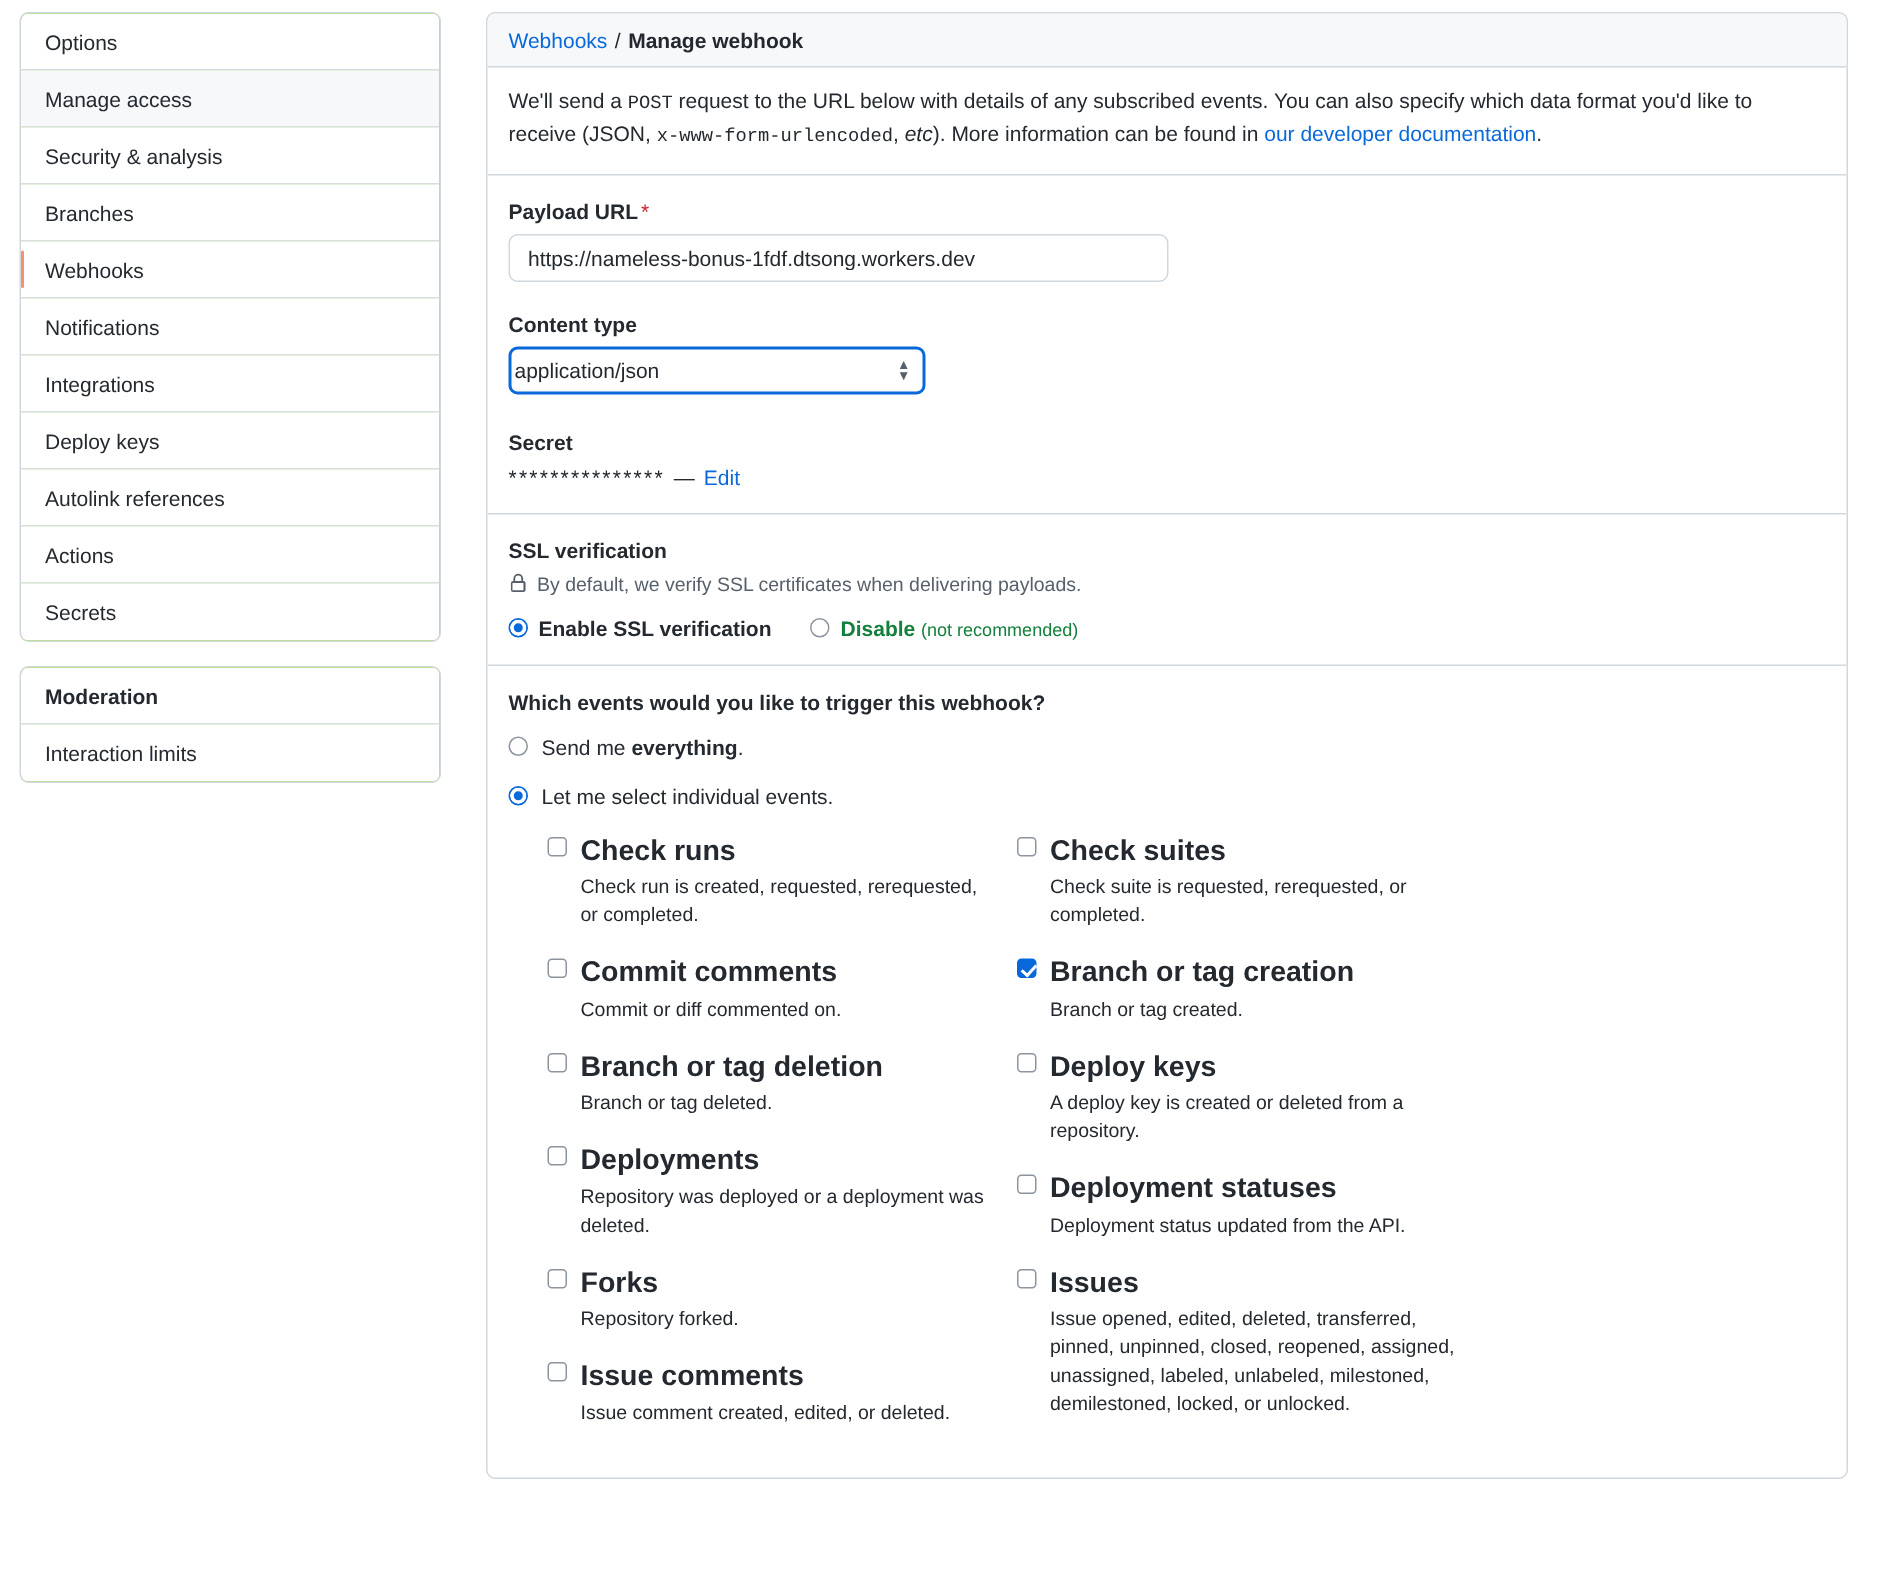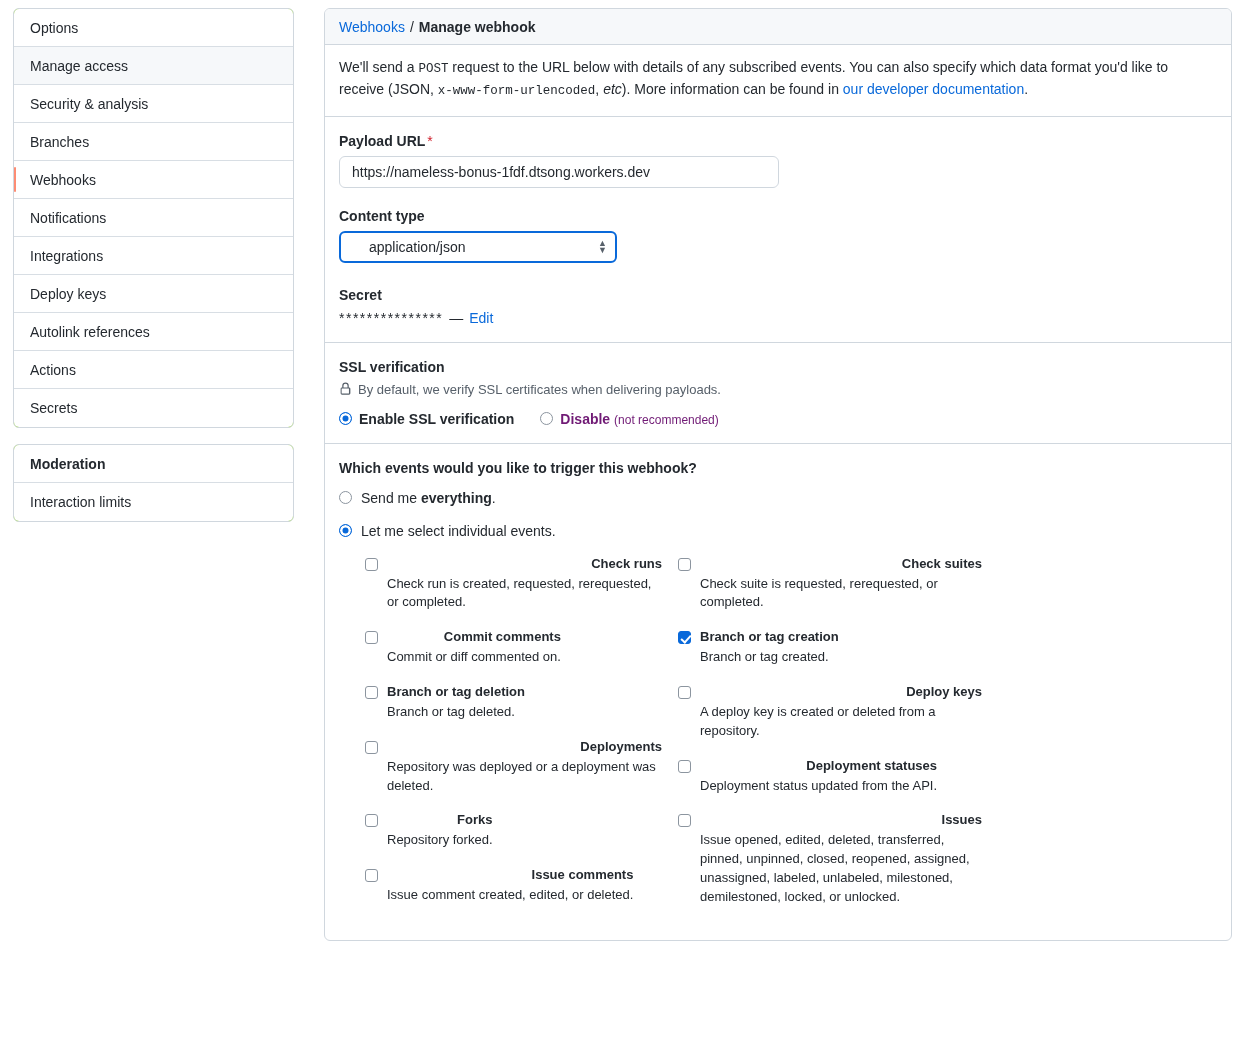--- a/index.html
+++ b/index.html
@@ -132,21 +132,21 @@
   }
 
   .select-wrap {
     position: relative;
     display: inline-block;
     width: 278px;
   }
   select.select-input {
     width: 278px;
     height: 32px;
-    padding: 4px 28px 4px 28px;
+    padding: 4px 28px 4px 2px;
     font-size: 14px;
     font-family: "Liberation Sans", sans-serif;
     color: #24292f;
     background: #ffffff;
     border: 2px solid #0969da;
     border-radius: 6px;
     appearance: none;
     -webkit-appearance: none;
     outline: none;
   }
@@ -203,21 +203,21 @@
     position: relative;
     flex: none;
     cursor: pointer;
   }
   .radio.checked {
     border-color: #0969da;
     background: #0969da;
     box-shadow: inset 0 0 0 2.5px #ffffff;
   }
   .lbl-bold { font-weight: 600; }
-  .lbl-red { color: #701a75; }
+  .lbl-red { color: #15803d; }
   .lbl-red .small { font-size: 12px; }
 
   .events-title {
     font-size: 14px;
     font-weight: 600;
     margin-bottom: 14px;
   }
   .event-choice {
     display: flex;
     align-items: center;
@@ -256,21 +256,21 @@
   .cb.checked::after {
     content: "";
     position: absolute;
     left: 3.5px; top: 0.5px;
     width: 4px; height: 8px;
     border: solid #fff;
     border-width: 0 2px 2px 0;
     transform: rotate(42deg);
   }
   .cb-text { max-width: 275px; }
-  .cb-title { font-size: 13px; font-weight: 600; color: #24292f; line-height: 1.3; text-align: right; }
+  .cb-title { font-size: 19px; font-weight: 600; color: #24292f; line-height: 1.3; }
   .cb-desc { font-size: 13px; color: #24292f; line-height: 1.45; margin-top: 2px; }
   .col-right .cb-text { max-width: 282px; }
 </style>
 </head>
 <body>
 
 <div class="page">
 
   <div class="sidebar">
     <div class="nav-box" id="primary-nav">

